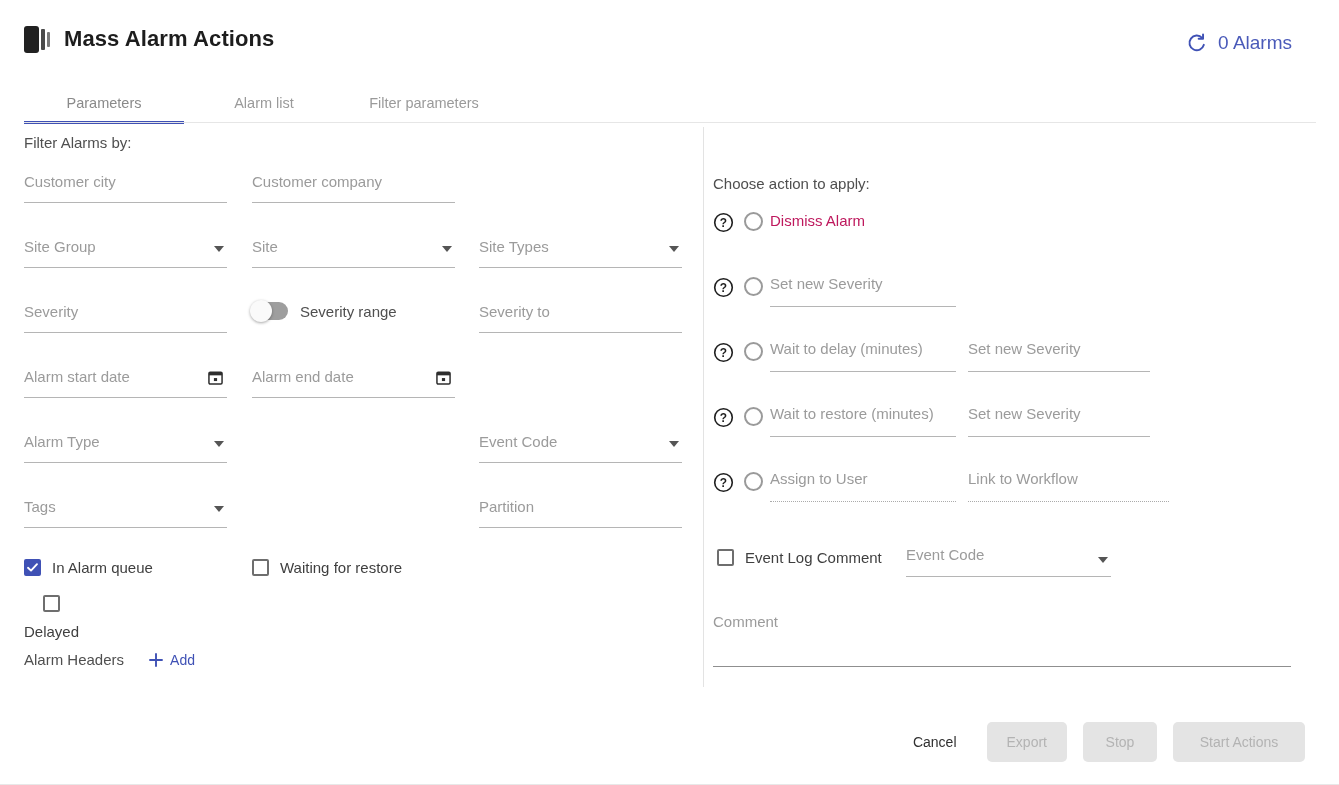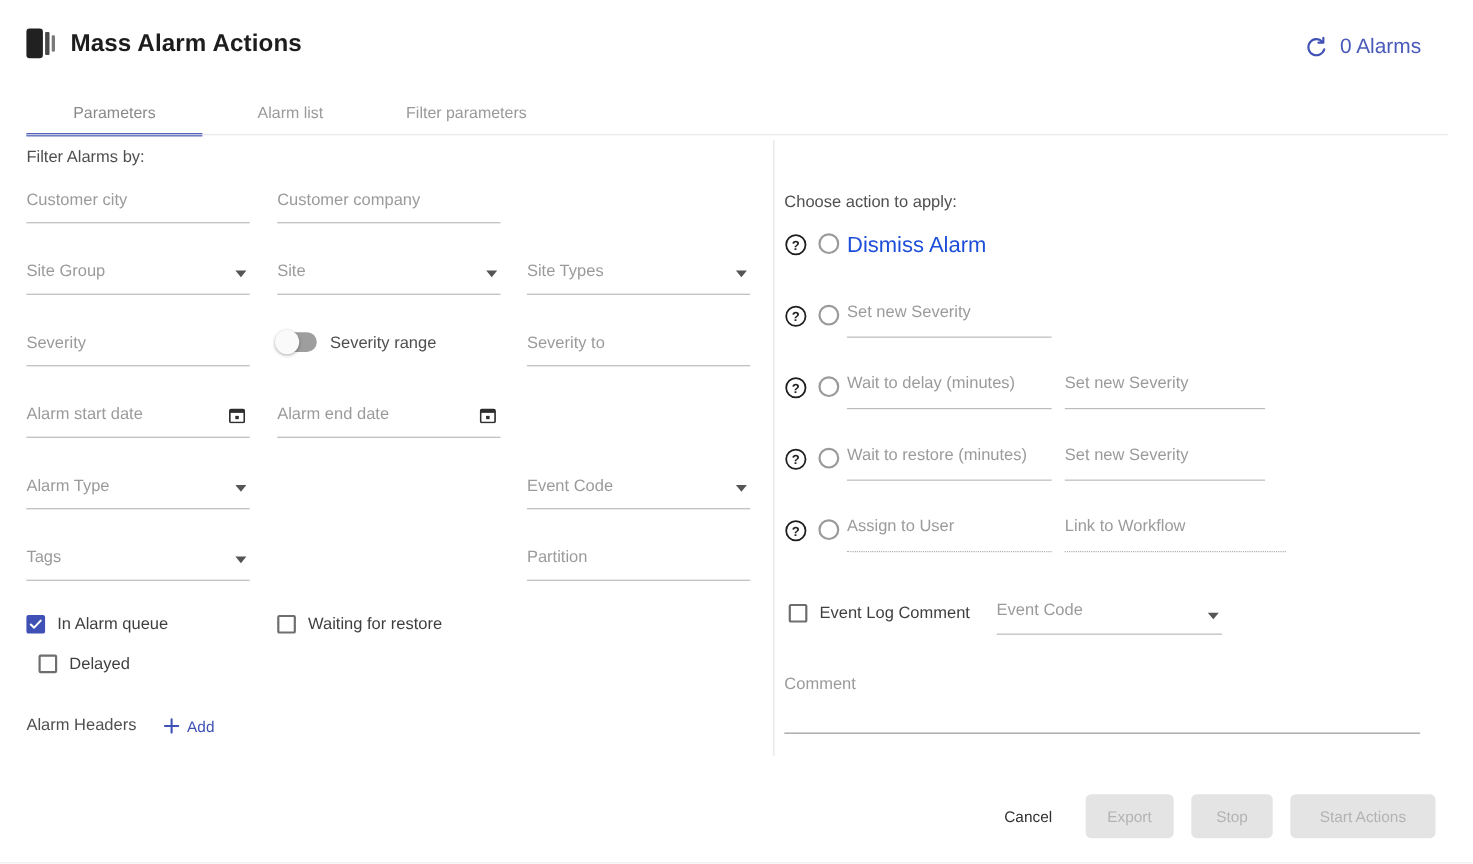--- a/index.html
+++ b/index.html
@@ -174,21 +174,21 @@
     width: 21px; height: 21px; cursor: pointer;
   }
   .radio {
     position: absolute; left: 31px; top: 2px;
     width: 19px; height: 19px; border-radius: 50%;
     border: 2px solid #9a9a9a; background: #fff;
     cursor: pointer;
   }
   .act-label {
     position: absolute; left: 57px; top: 2px;
-    font-size: 20px; color: #1d4ed8; text-align: right;
+    font-size: 15px; color: #be185d; text-align: right;
   }
   .act-field {
     position: absolute; height: 32px;
   }
   .act-field .ph {
     position: absolute; left: 0; top: 0;
     font-size: 15px; color: #9b9b9b; white-space: nowrap;
   }
   .act-field.solid { border-bottom: 1px solid #b5b5b5; }
   .act-field.dotted { border-bottom: 1px dotted #ababab; }
@@ -359,21 +359,21 @@
           </svg>
         </span>
         <span class="cb-label">In Alarm queue</span>
       </label>
       <label class="cb-item" style="left:228px;">
         <span class="box"></span>
         <span class="cb-label">Waiting for restore</span>
       </label>
     </div>
     <div class="cb-row">
-      <label class="cb-item" style="left:11px;">
+      <label class="cb-item" style="left:0px;flex-direction:column;">
         <span class="box"></span>
         <span class="cb-label">Delayed</span>
       </label>
     </div>
 
     <div class="headers-row">
       <span class="headers-label">Alarm Headers</span>
       <button class="add-btn">
         <svg class="plus" viewBox="0 0 16 16">
           <path d="M8 2 V14 M2 8 H14" stroke="#3f51b5" stroke-width="1.9" stroke-linecap="round"></path>

